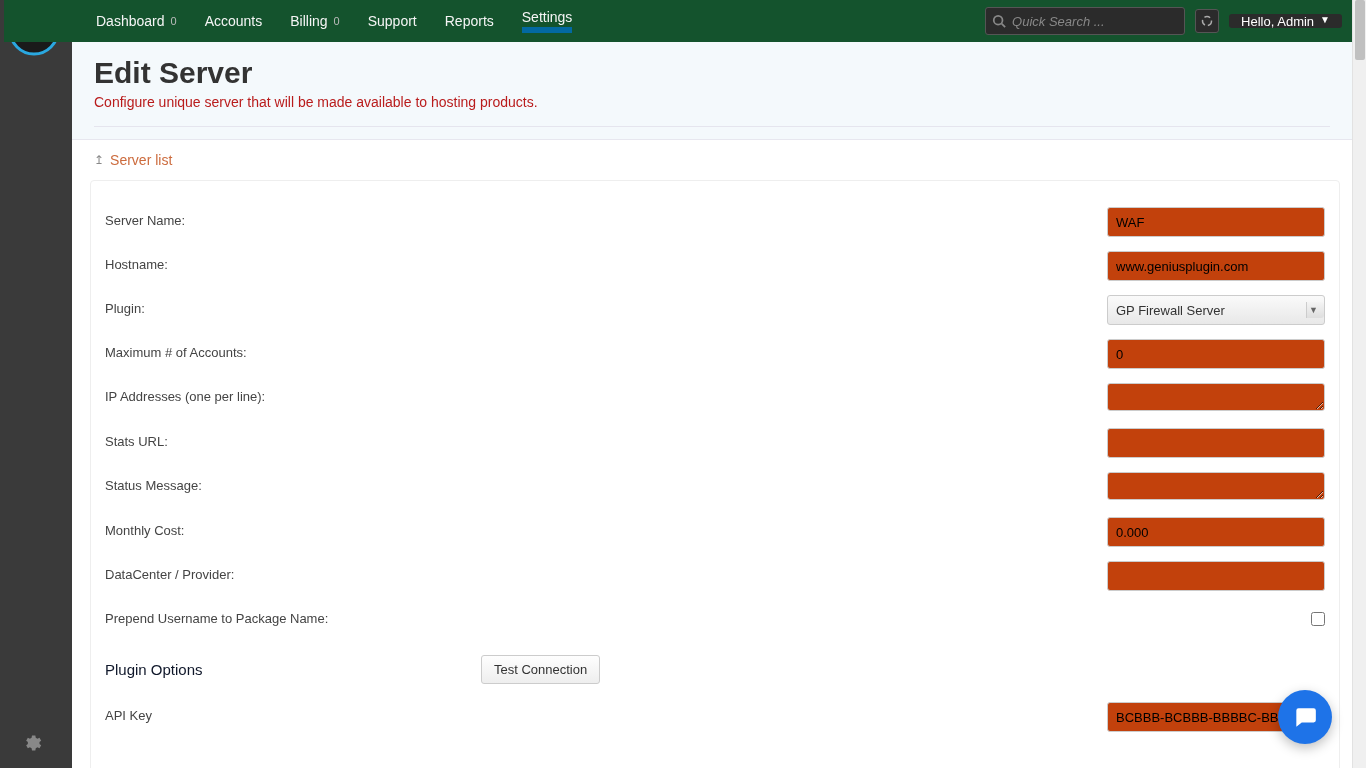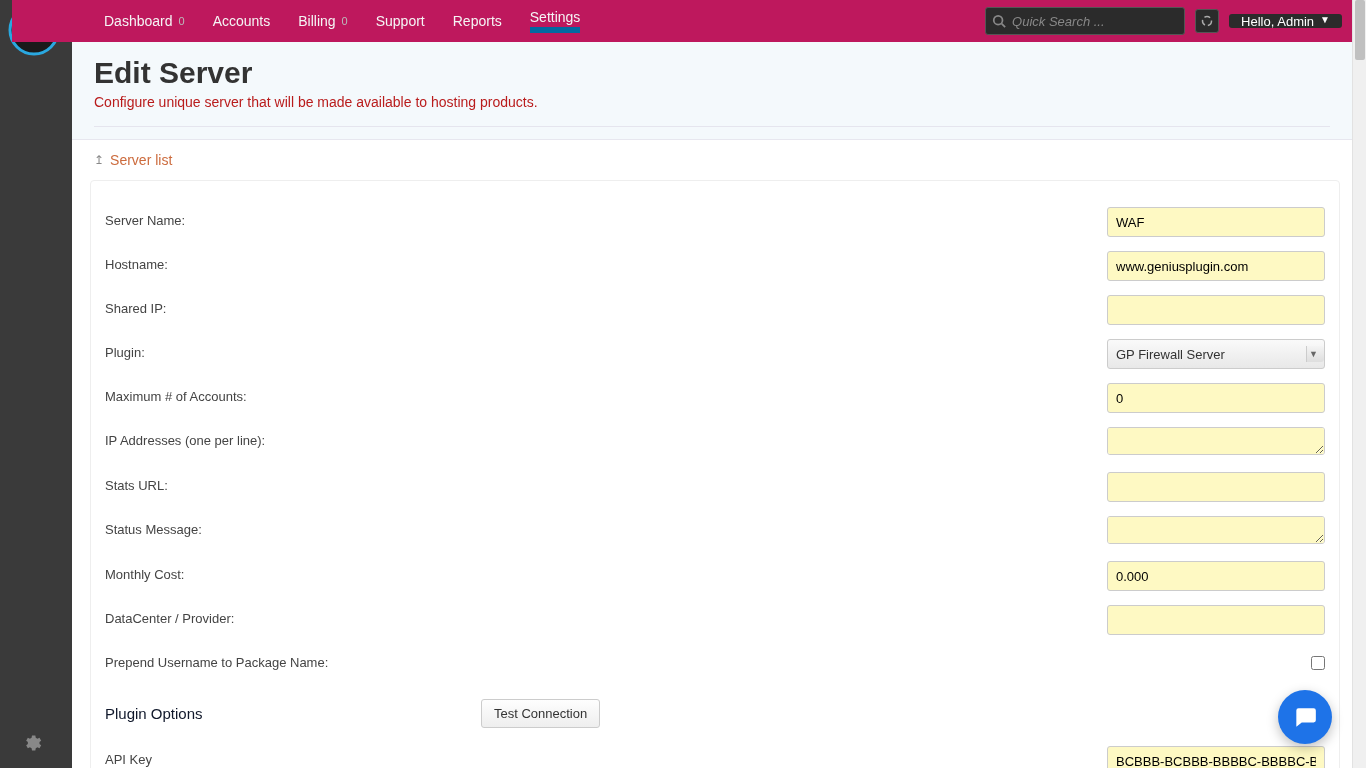--- a/index.html
+++ b/index.html
@@ -10,23 +10,23 @@
     background: #fff;
     width: 1366px;
     height: 768px;
     overflow: hidden;
     position: relative;
   }
 
   
   .topbar {
     position: absolute;
-    left: 12px; top: 0; right: 14px;
+    left: 4px; top: 0; right: 14px;
     height: 42px;
-    background: #be185d;
+    background: #14532d;
     display: flex;
     align-items: center;
     color: #fff;
     z-index: 10;
     gap: 12px;
   }
   .topbar-left {
     display: flex;
     align-items: center;
     padding-left: 78px;
@@ -212,21 +212,21 @@
   .field-wrap {
     width: 218px;
   }
   .text-input, .select-input, .textarea-input {
     width: 100%;
     border: 1px solid #ccc;
     border-radius: 3px;
     padding: 6px 8px;
     font-size: 13px;
     font-family: inherit;
-    background: #fef9c3;
+    background: #c2410c;
   }
   .text-input { height: 30px; }
   .textarea-input { height: 28px; resize: both; min-height: 20px; }
   .textarea-input.small { height: 28px; }
 
   .select-input {
     height: 30px;
     background: linear-gradient(#fafafa, #e8e8e8);
     position: relative;
     display: flex;
@@ -370,24 +370,20 @@
     <div class="form-row">
       <label>Server Name:</label>
       <div class="field-wrap"><input class="text-input" value="WAF" style=""></div>
     </div>
 
     <div class="form-row">
       <label>Hostname:</label>
       <div class="field-wrap"><input class="text-input" value="www.geniusplugin.com" style=""></div>
     </div>
 
-    <div class="form-row">
-      <label>Shared IP:</label>
-      <div class="field-wrap"><input class="text-input" value="" style=""></div>
-    </div>
 
     <div class="form-row">
       <label>Plugin:</label>
       <div class="field-wrap">
         <div class="select-input">
           <span>GP Firewall Server</span>
           <span class="sel-caret">▼</span>
         </div>
       </div>
     </div>

